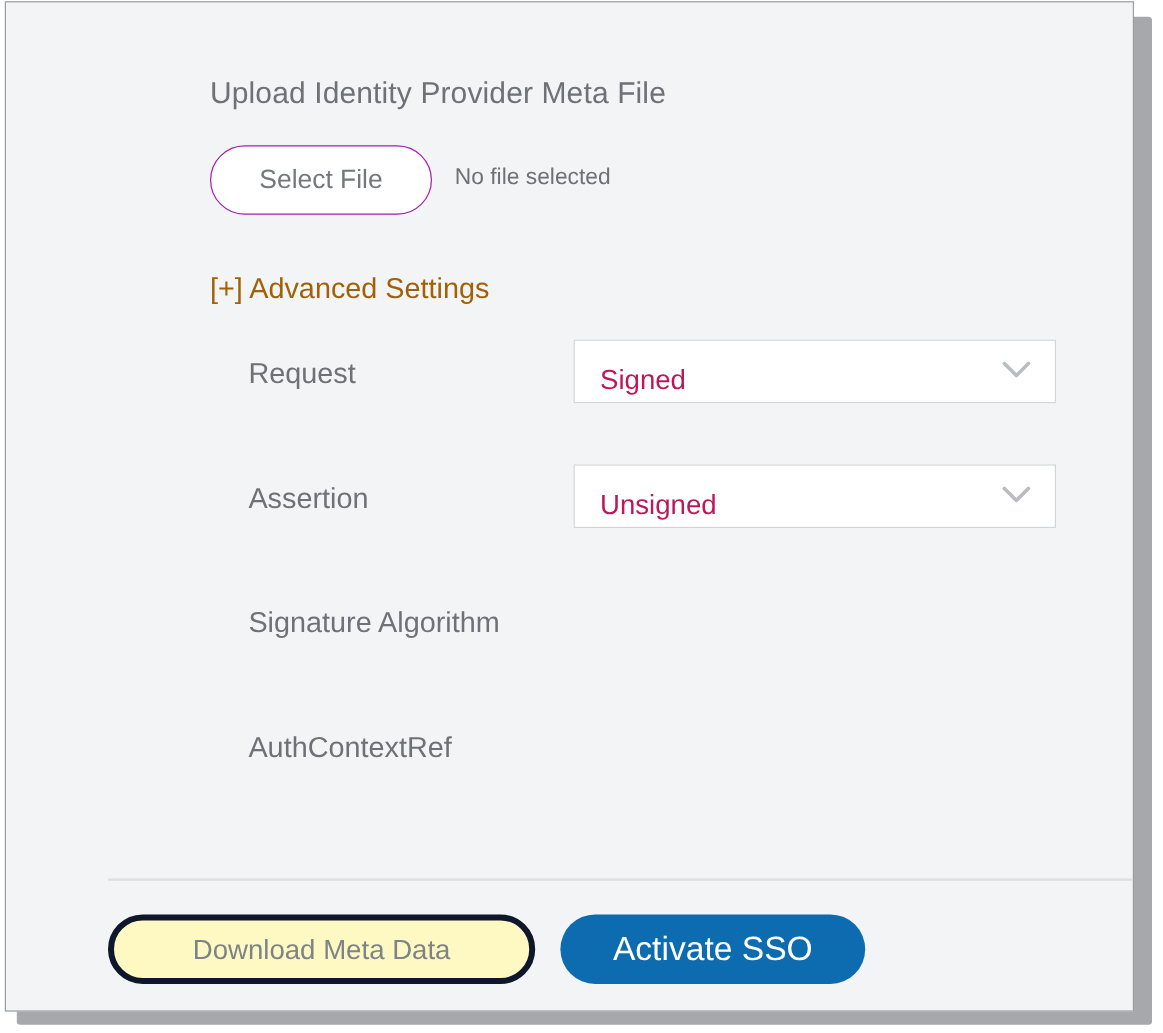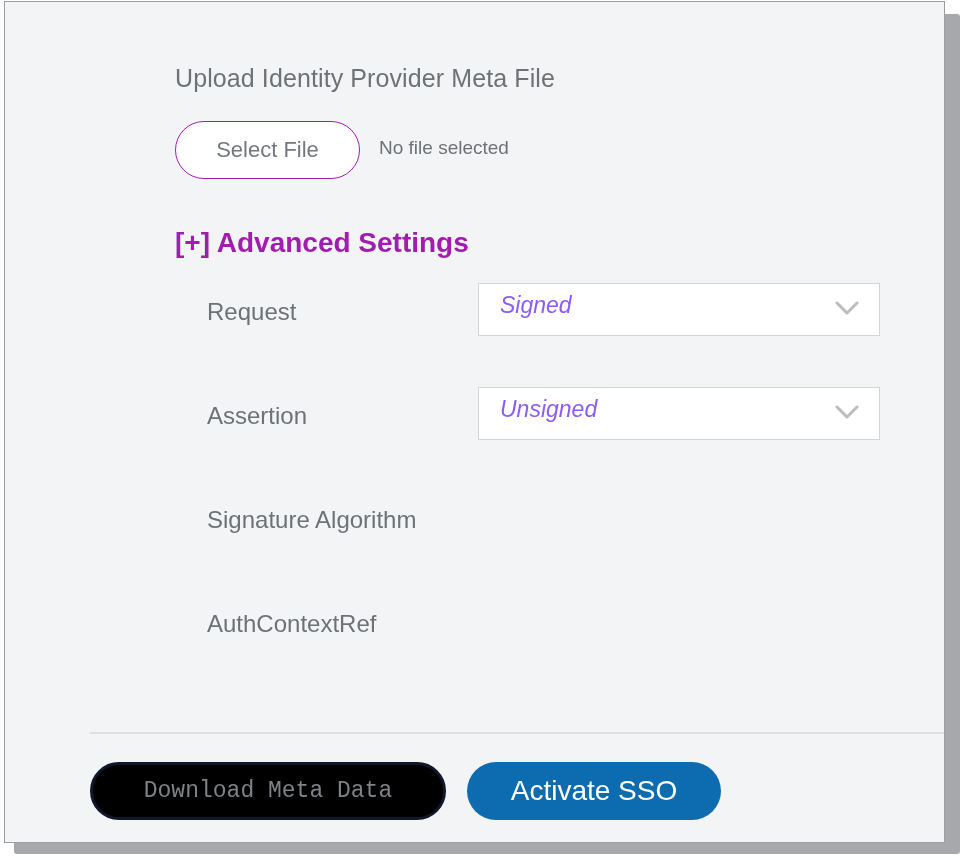--- a/index.html
+++ b/index.html
@@ -89,26 +89,25 @@
     font-size: 19px;
     color: #6e7276;
     white-space: nowrap;
   }
 
   
   .advanced-link {
     position: absolute;
     left: 170px;
     top: 225px;
-    font-size: 28px;
-    color: #a21caf;
+    font-size: 24px;
+    color: #a16207;
     text-decoration: none;
     cursor: pointer;
     white-space: nowrap;
-    font-weight: bold;
   }
 
   
   .settings-rows {
     position: absolute;
     left: 0;
     top: 281px;
     width: 100%;
   }
   .setting-row {
@@ -137,25 +136,24 @@
     width: 100%;
     height: 100%;
     box-sizing: border-box;
     background: #ffffff;
     border: 1px solid #d3d5d8;
     cursor: pointer;
   }
   .select-value {
     position: absolute;
     left: 22px;
-    top: 9px;
+    top: 20px;
     font-size: 23px;
-    color: #8b5cf6;
-    white-space: nowrap;
-    font-style: italic;
+    color: #be185d;
+    white-space: nowrap;
   }
   .select-chevron {
     position: absolute;
     right: 21px;
     top: 17px;
     width: 24px;
     height: 16px;
     pointer-events: none;
   }
   .select-chevron svg { display: block; }
@@ -169,26 +167,26 @@
     height: 2px;
     background: #dddfe2;
   }
   .download-btn {
     position: absolute;
     left: 85px;
     top: 760px;
     width: 356px;
     height: 58px;
     box-sizing: border-box;
-    background: #000000;
-    border: 3px solid #0f172a;
+    background: #fef9c3;
+    border: 5px solid #0f172a;
     border-radius: 29px;
     color: #7e8387;
     font-size: 23px;
-    font-family: Liberation Mono, monospace;
+    font-family: Liberation Sans, sans-serif;
     cursor: pointer;
     padding: 0;
   }
   .activate-btn {
     position: absolute;
     left: 462px;
     top: 760px;
     width: 254px;
     height: 58px;
     box-sizing: border-box;

